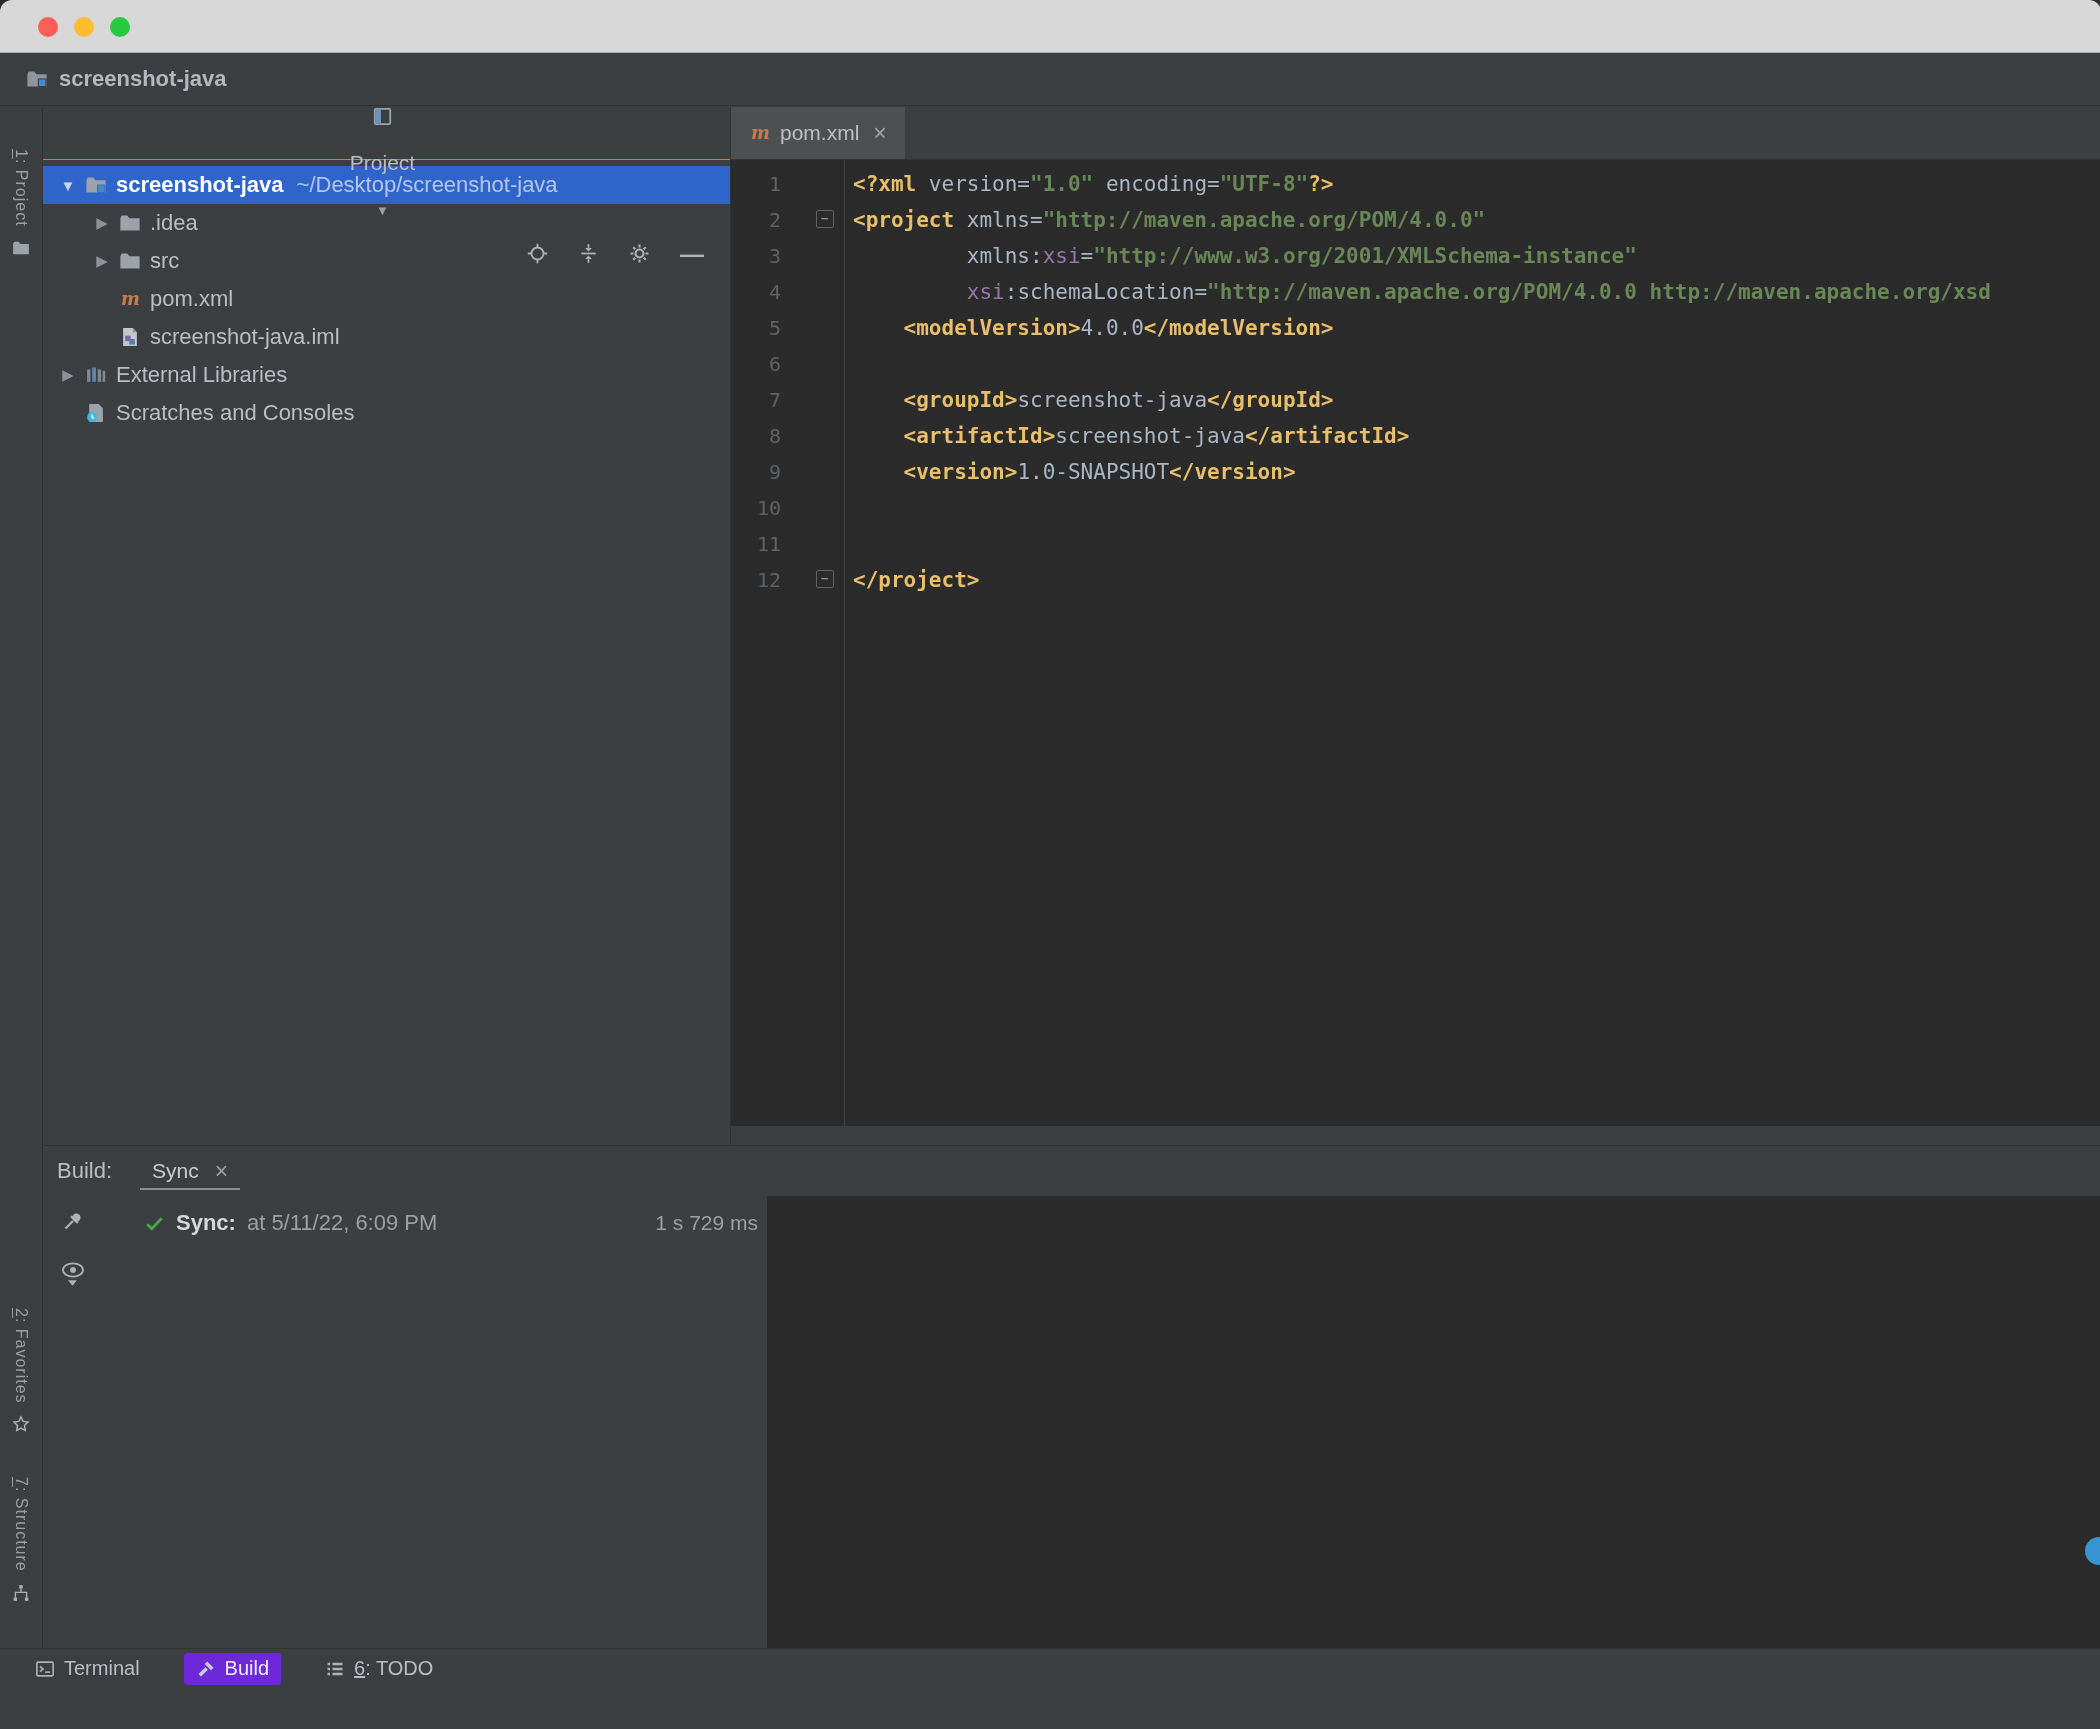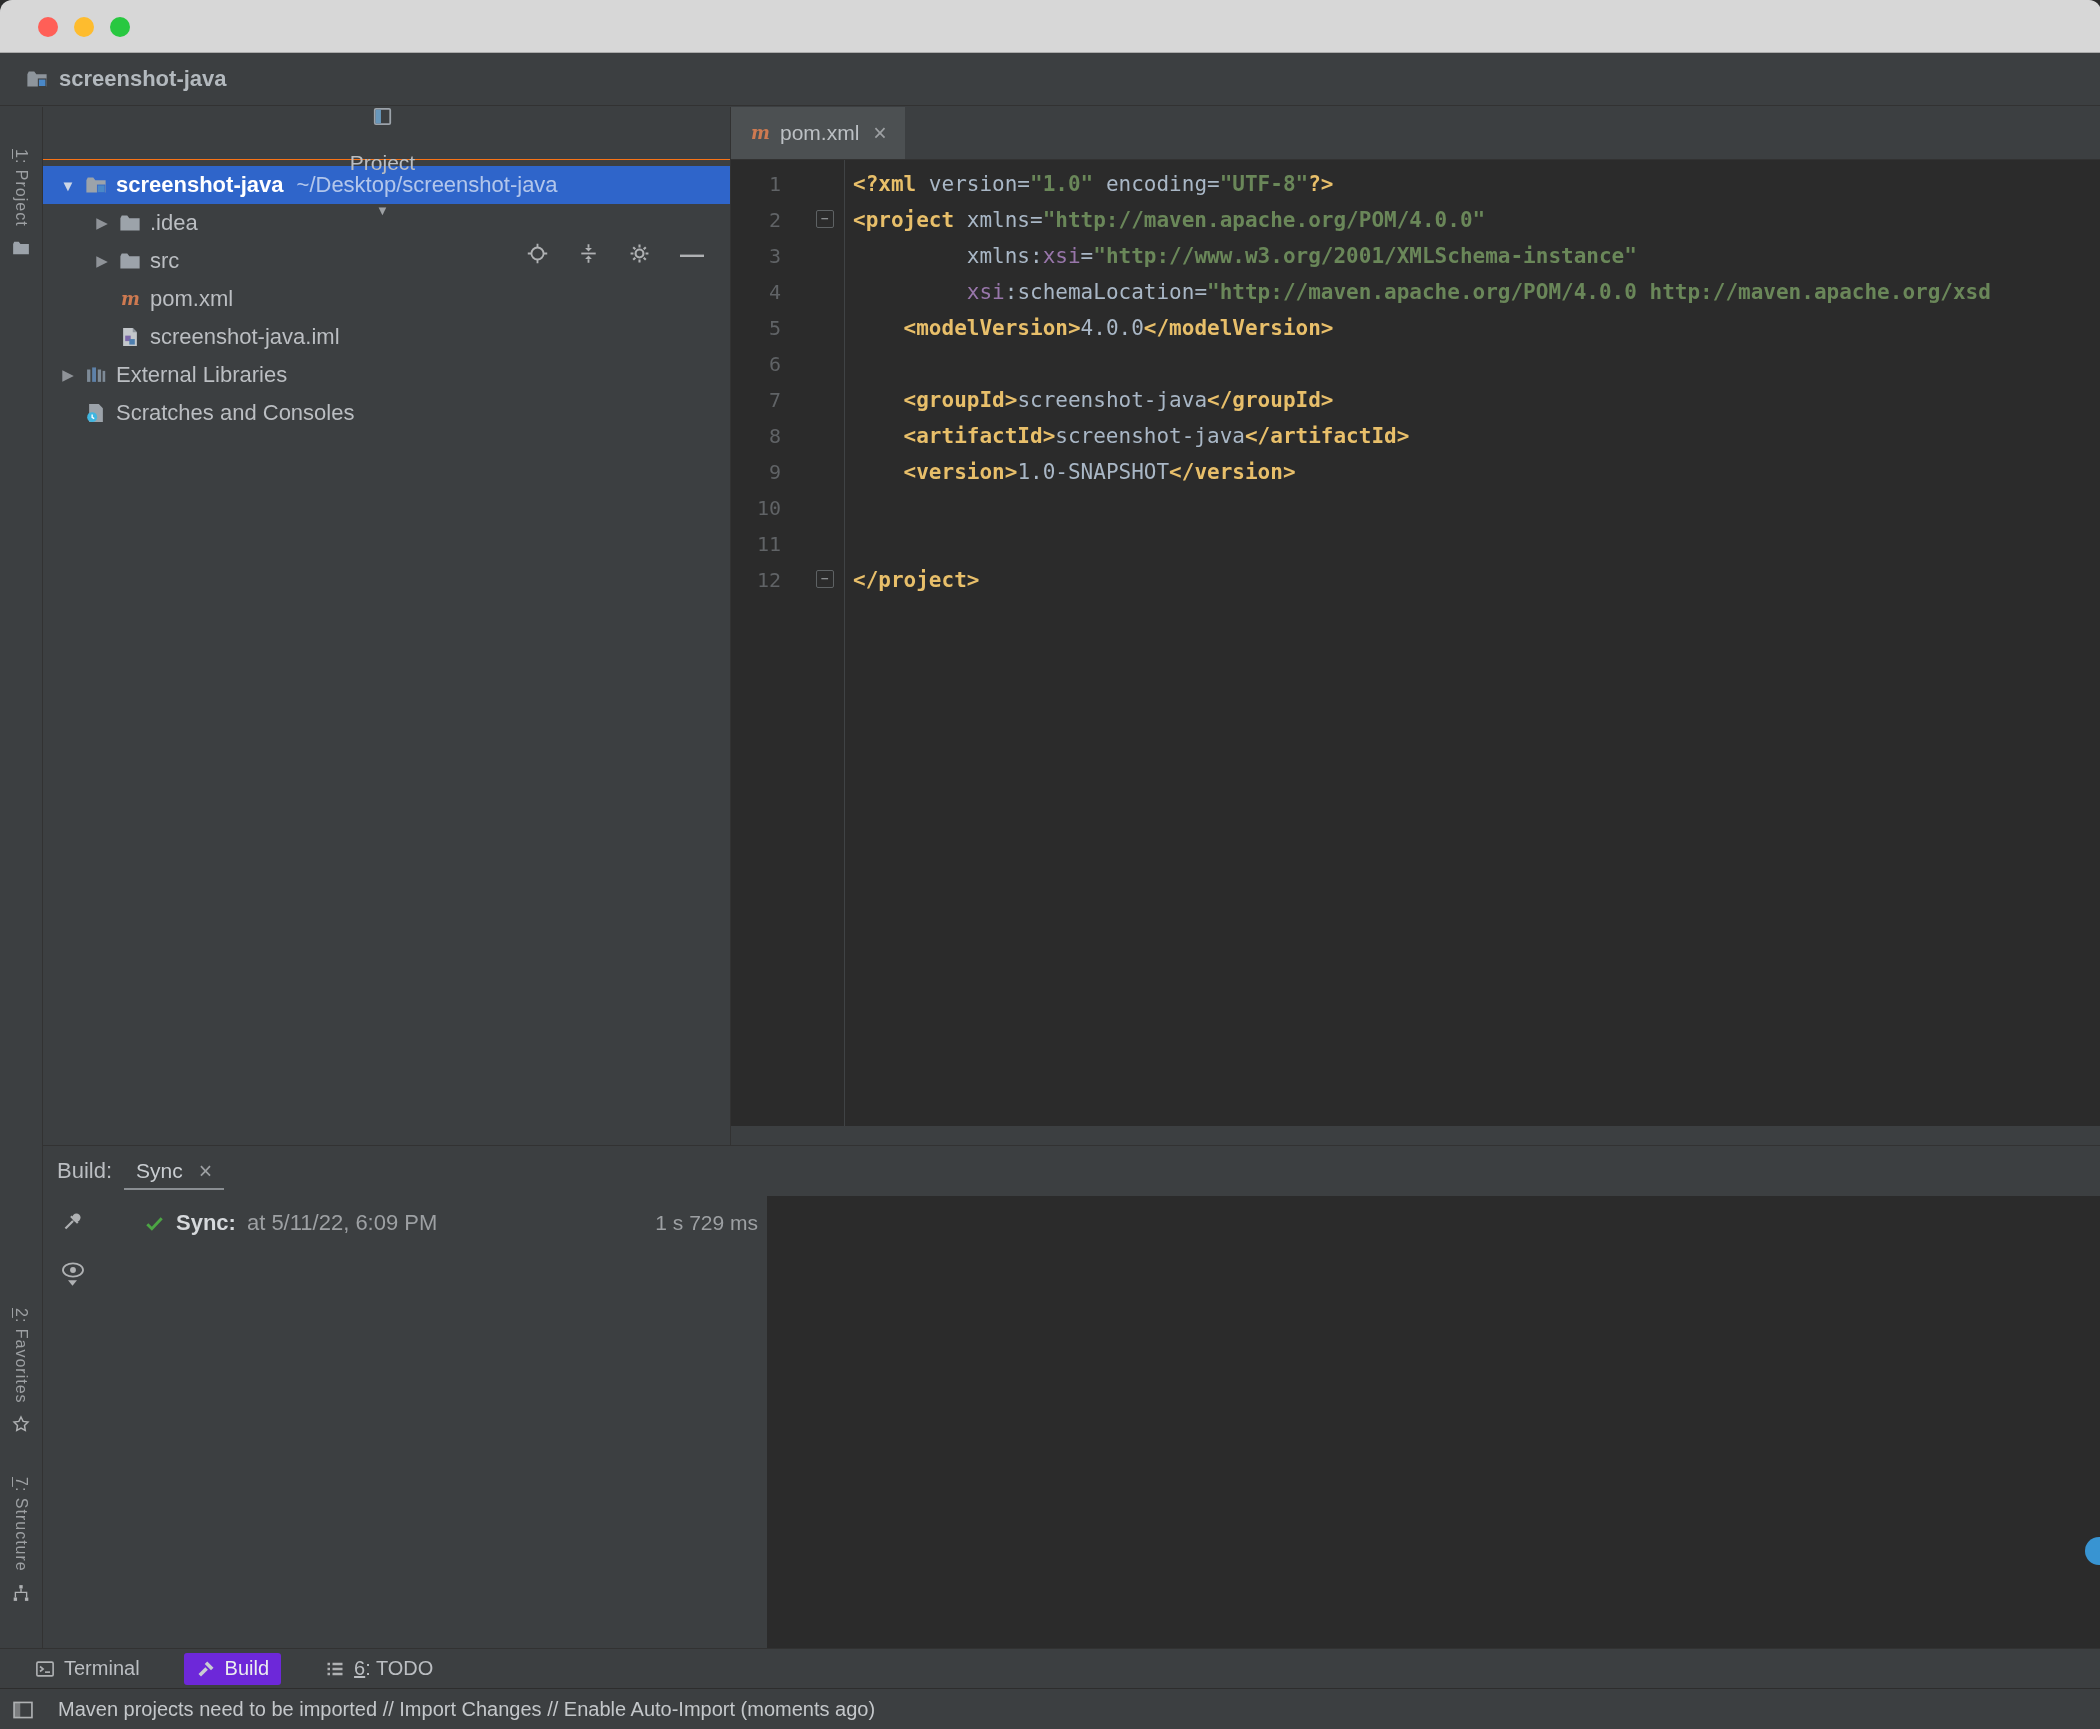--- a/index.html
+++ b/index.html
@@ -68,21 +68,21 @@
   .tk-tag { color:var(--syn-tag,#E8BF6A); font-weight:bold; }
   .tk-attr { color:var(--syn-attr,#A9B7C6); }
   .tk-str { color:var(--syn-string,#6A8759); font-weight:bold; }
   .tk-ns { color:var(--syn-namespace,#9876AA); }
   .tk-text { color:var(--syn-text,#A9B7C6); }
   .tk-plain { color:var(--syn-text,#A9B7C6); }
 
   
   .build-panel { position:absolute; left:43px; top:1145px; width:2058px; height:503px;
                  background:#3c3f41; border-top:1px solid #323232; }
-  .build-header { height:50px; display:flex; align-items:center; padding-left:14px; gap:12px; }
+  .build-header { height:50px; display:flex; align-items:center; padding-left:14px; gap:28px; }
   .build-label { color:#bbbec2; font-size:22px; }
   .build-tab { display:flex; align-items:center; gap:11px; color:#c9cdd1; font-size:21px;
                padding:7px 12px 5px; border-bottom:2px solid #8a8e92; }
   .build-body { position:absolute; left:0; top:50px; right:0; bottom:0; }
   .build-strip { position:absolute; left:0; top:0; bottom:0; width:59px; display:flex; flex-direction:column;
                  align-items:center; padding-top:14px; gap:30px; }
   .build-content { position:absolute; left:59px; top:0; bottom:0; width:664px; }
   .sync-row { display:flex; align-items:center; gap:11px; padding:14px 8px 0 42px; font-size:22px; }
   .sync-title { font-weight:bold; color:#d6d9dc; }
   .sync-time { color:#9da0a3; }
@@ -375,24 +375,15 @@
             <rect x="2" y="7" width="2" height="2" fill="#AFB1B3"></rect>
             <rect x="6" y="7" width="8" height="2" fill="#AFB1B3"></rect>
             <rect x="2" y="11" width="2" height="2" fill="#AFB1B3"></rect>
             <rect x="6" y="11" width="8" height="2" fill="#AFB1B3"></rect>
           </svg>
       </span>
       <span><u>6</u><span>: TODO</span></span>
     </div>
   </div>
 
-  <div class="statusbar">
-    <span style="display:inline-flex">
-      <svg viewBox="0 0 16 16" width="22" height="22">
-          <rect x="1.5" y="2.5" width="13" height="11" fill="none" stroke="#AFB1B3" stroke-width="1.2"></rect>
-          <rect x="1.5" y="2.5" width="4.5" height="11" fill="#AFB1B3" opacity="0.55"></rect>
-        </svg>
-    </span>
-    <span class="sb-msg">Maven projects need to be imported // Import Changes // Enable Auto-Import (moments ago)</span>
-  </div>
 
 </div>
 
 
 </body></html>

